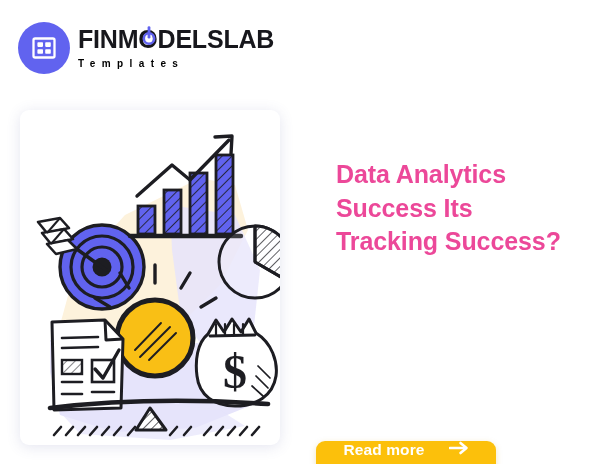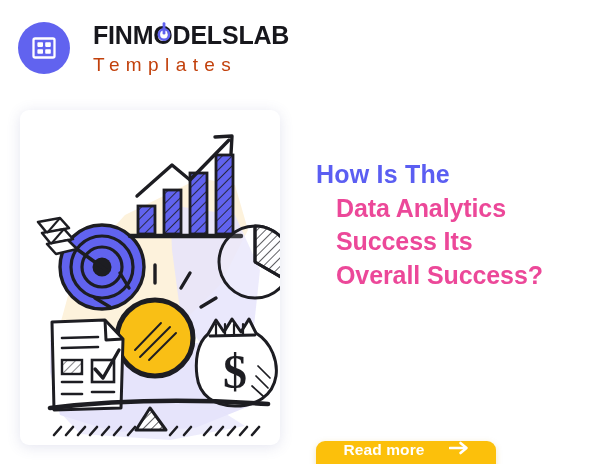--- a/index.html
+++ b/index.html
@@ -10,21 +10,21 @@
     position:relative;
     overflow:hidden;
   }
 
   
   .logo-row {
     position:absolute;
     left:18px; top:22px;
     display:flex;
     align-items:center;
-    gap:23px;
+    gap:8px;
   }
   .logo-mark {
     width:52px; height:52px;
     border-radius:50%;
     background:#6163ef;
     display:flex; align-items:center; justify-content:center;
     flex:0 0 auto;
   }
   .logo-wordmark { display:flex; flex-direction:column; line-height:1; }
   .logo-title {
@@ -36,23 +36,23 @@
     white-space:nowrap;
   }
   .logo-o-overlay {
     position:absolute;
     left:62px; top:-2px;
     width:18px; height:22px;
     pointer-events:none;
   }
   .logo-sub {
     margin-top:7px;
-    font-size:19px;
-    font-weight:normal;
-    color:#c2410c;
+    font-size:10px;
+    font-weight:bold;
+    color:#000000;
     letter-spacing:6.4px;
     white-space:nowrap;
   }
 
   
   .illus-card {
     position:absolute;
     left:20px; top:110px;
     width:260px; height:335px;
     background:#ffffff;
@@ -262,25 +262,24 @@
         <line x1="196" y1="325" x2="203" y2="317"></line>
         <line x1="208" y1="325" x2="215" y2="317"></line>
         <line x1="220" y1="325" x2="227" y2="317"></line>
         <line x1="232" y1="325" x2="239" y2="317"></line>
       </g>
     </g>
   </svg>
 </div>
 
 <div class="copy">
-  <div class="headline-accent">How Is The</div>
   <div class="headline-main">
     <span class="ln">Data Analytics</span>
     <span class="ln">Success Its</span>
-    <span class="ln">Overall Success?</span>
+    <span class="ln">Tracking Success?</span>
   </div>
 </div>
 
 <button class="cta">
   <span class="cta-label">Read more</span>
   <span class="cta-arrow">
     <svg width="20" height="14" viewBox="0 0 20 14" aria-hidden="true">
       <line x1="1" y1="7" x2="16" y2="7" stroke="#ffffff" stroke-width="2.6" stroke-linecap="round"></line>
       <polyline points="11.5,2 17.5,7 11.5,12" fill="none" stroke="#ffffff" stroke-width="2.6" stroke-linecap="round" stroke-linejoin="round"></polyline>
     </svg>

